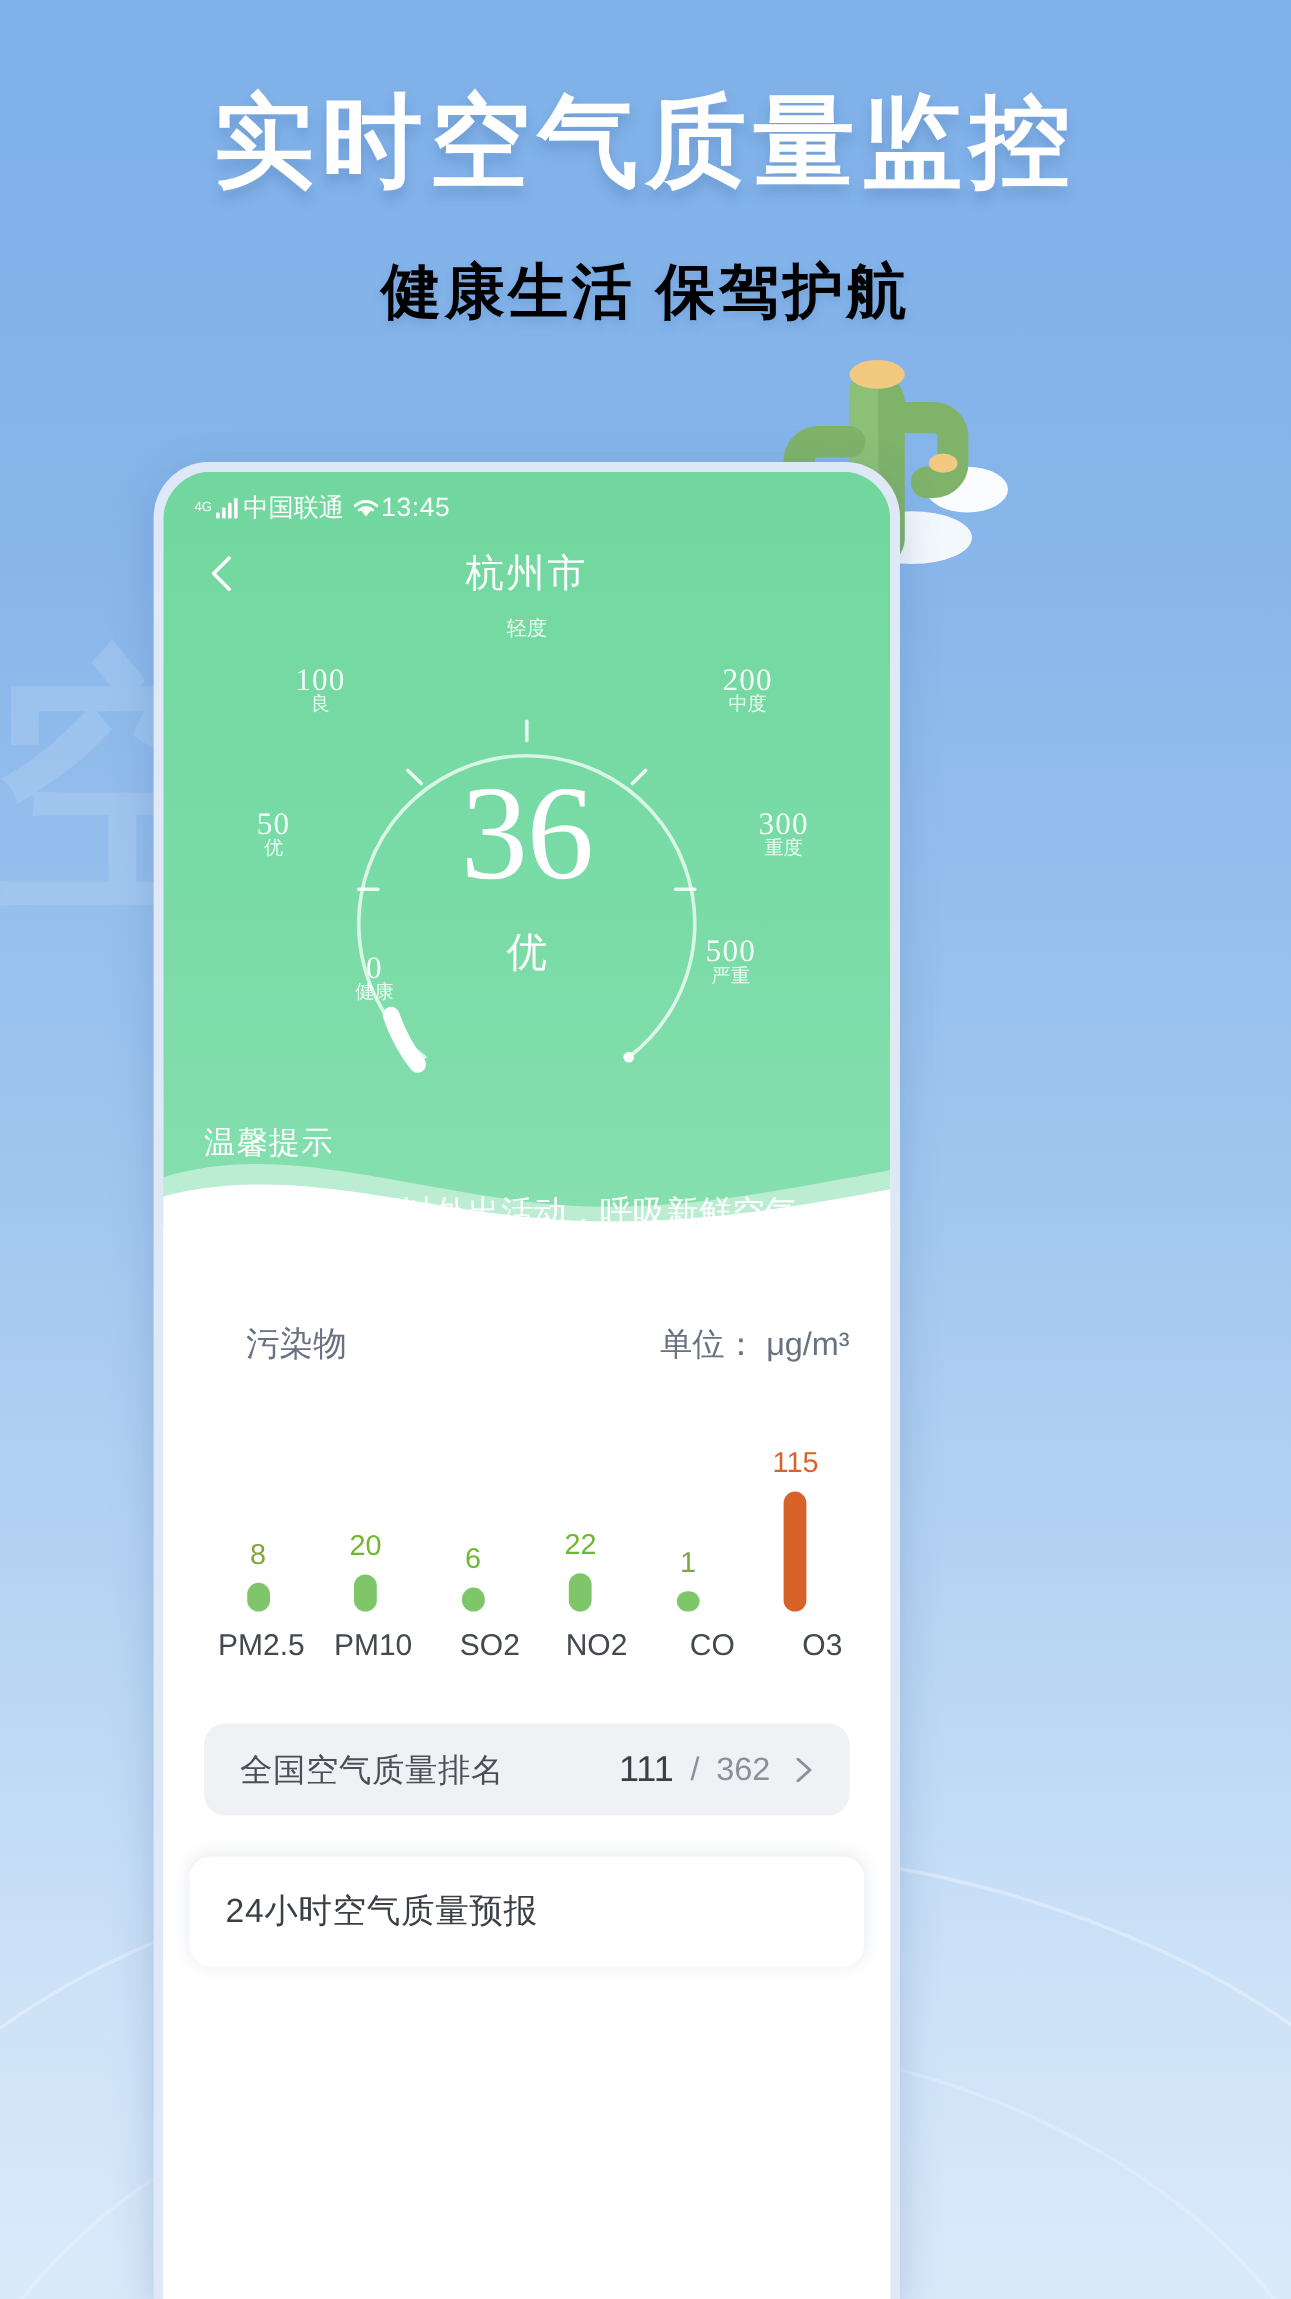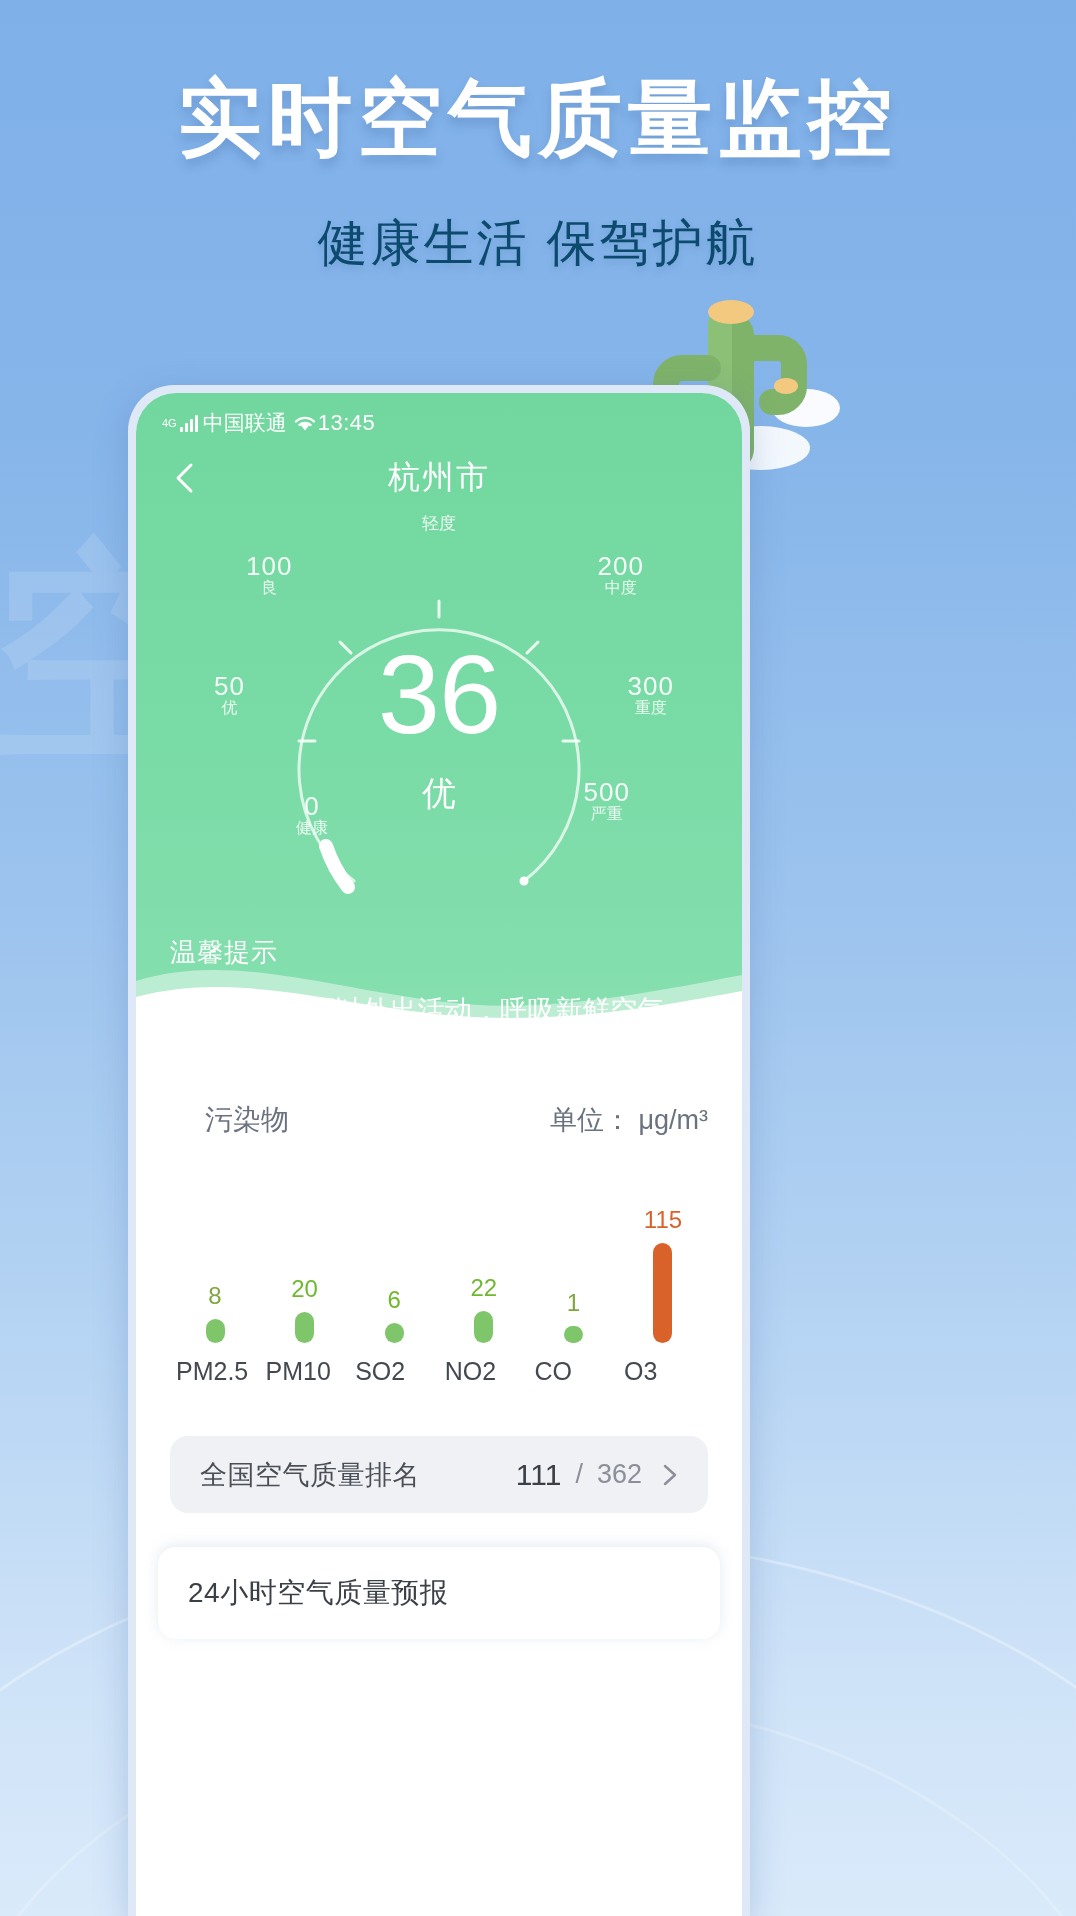--- a/index.html
+++ b/index.html
@@ -31,21 +31,21 @@
   }
 
   
   .hero { position:absolute; left:0; right:0; top:62px; text-align:center; }
   .hero-title {
     font-size:84px; font-weight:700; color:#ffffff; letter-spacing:6px;
     text-shadow:0 7px 10px rgba(70,110,170,0.30);
   }
   .hero-sub {
     margin-top:34px;
-    font-size:50px; font-weight:400; color:#0c4a6e; letter-spacing:3px;
+    font-size:50px; font-weight:700; color:#000000; letter-spacing:3px;
     text-shadow:0 4px 7px rgba(70,110,170,0.25);
   }
 
   
   .phone {
     position:absolute; left:128px; top:385px;
     width:622px; height:1531px;
     background:#dfe8f6;
     border-radius:46px 46px 0 0;
     box-shadow:0 10px 34px rgba(60,100,160,0.26);
@@ -86,21 +86,21 @@
     display:flex; align-items:center; justify-content:center;
   }
   .nav-back {
     position:absolute; left:30px; top:50%; transform:translateY(-50%);
     width:40px; height:40px;
   }
   .nav-title { font-size:32px; color:#ffffff; font-weight:400; letter-spacing:2px; }
 
   
   .gauge-wrap { position:relative; height:420px; margin-top:4px; }
-  .gauge { position:absolute; left:50%; top:0; transform:translateX(-50%); width:470px; height:420px; }
+  .gauge { position:absolute; left:50%; top:0; transform:translateX(-50%); width:470px; height:420px;font-family:Liberation Serif, serif; }
   .gauge svg { display:block; }
   .g-label { position:absolute; color:rgba(255,255,255,0.92); text-align:center; line-height:1.05; }
   .g-label .num { font-size:26px; font-weight:400; letter-spacing:1px; }
   .g-label .lv  { font-size:16px; opacity:0.95; }
   .g-top { left:50%; transform:translateX(-50%); top:-6px; }
   .g-top .lv { font-size:17px; }
   .g-100 { left:42px;  top:32px; }
   .g-200 { right:30px; top:32px; }
   .g-50  { left:10px;  top:152px; }
   .g-300 { right:0px;  top:152px; }
@@ -133,21 +133,21 @@
 
   .bars {
     display:flex; justify-content:space-between; align-items:flex-end;
     margin-top:56px; padding:0 6px; height:148px;
   }
   .bar-col { width:78px; display:flex; flex-direction:column; align-items:center; justify-content:flex-end; height:100%; }
   .bar-val { font-size:24px; margin-bottom:9px; }
   .bar-pill { width:19px; border-radius:10px; }
 
   .bar-labels { display:flex; justify-content:space-between; padding:0 6px; margin-top:14px; }
-  .bar-label { width:78px; text-align:left; font-size:25px; color:#44484f; }
+  .bar-label { width:78px; text-align:right; font-size:25px; color:#44484f; }
 
   
   .rank {
     margin-top:50px;
     background:#f0f1f4; border-radius:18px;
     height:77px; display:flex; align-items:center; justify-content:space-between;
     padding:0 26px 0 30px;
   }
   .rank-title { font-size:27px; color:#4a4f57; letter-spacing:0.5px; }
   .rank-right { display:flex; align-items:center; gap:14px; }

